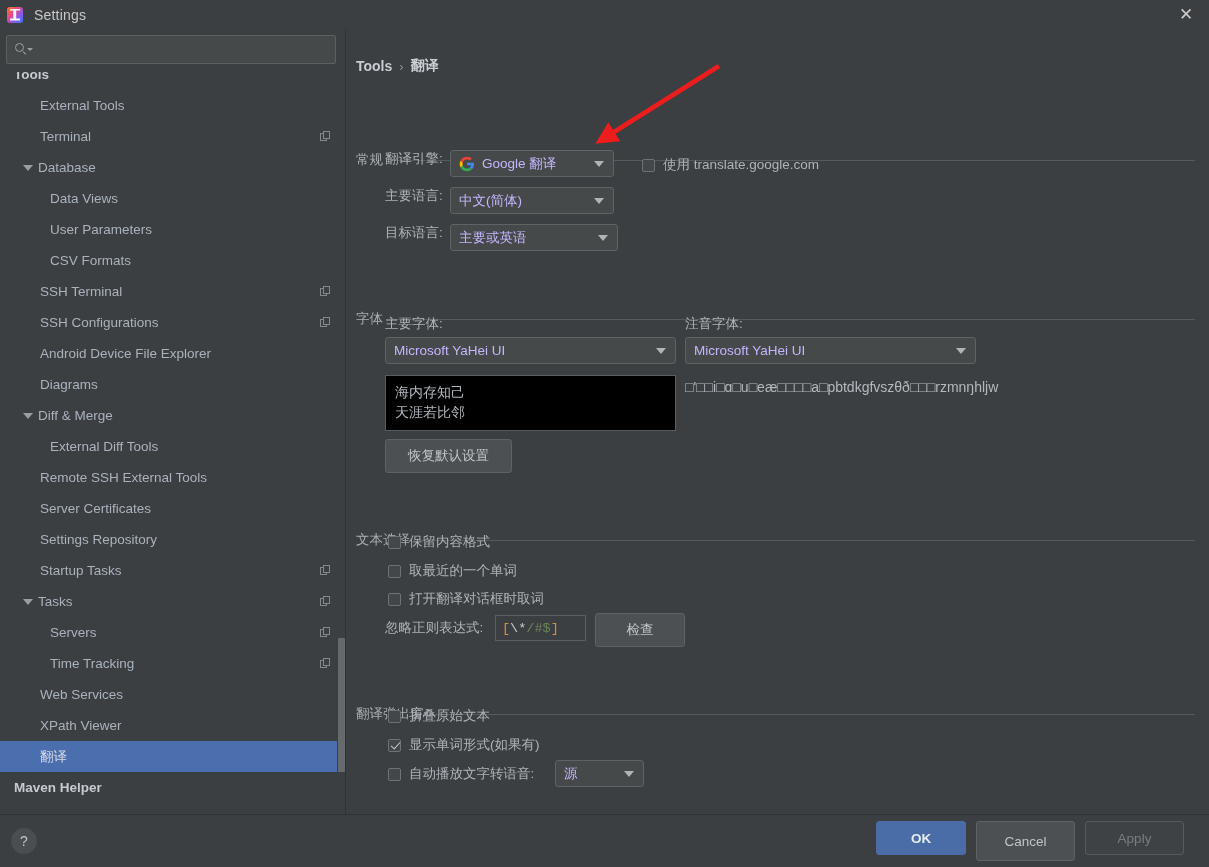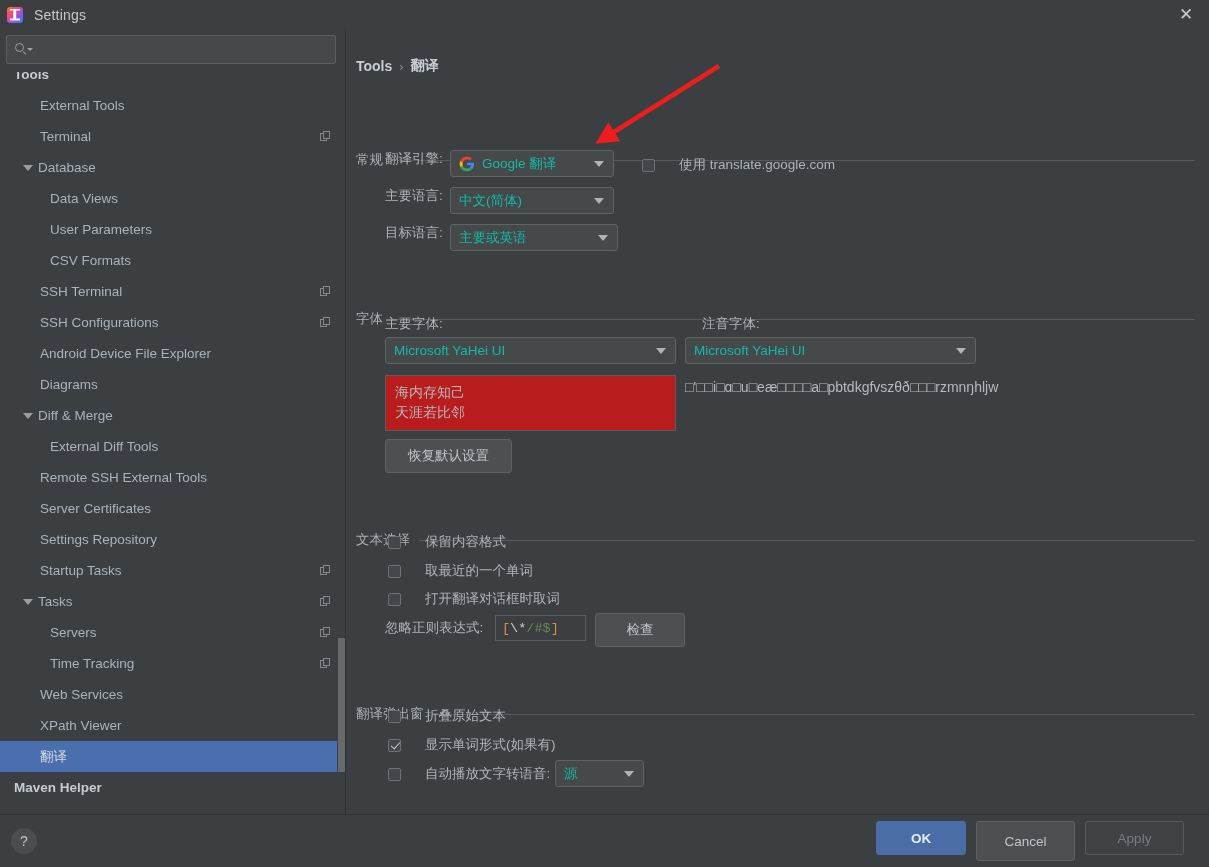--- a/index.html
+++ b/index.html
@@ -296,21 +296,21 @@
     background: #45494a;
     border: 1px solid #606365;
     border-radius: 3px;
     display: flex;
     align-items: center;
     box-sizing: border-box;
     padding: 0 4px 0 8px;
     cursor: default;
   }
   .combo .combo-text {
-    color: #14b8a6;
+    color: #c4b5fd;
     font-size: 13.5px;
     white-space: nowrap;
     overflow: hidden;
     flex: 1 1 auto;
   }
   .combo .arrow {
     width: 0; height: 0;
     border-left: 5px solid transparent;
     border-right: 5px solid transparent;
     border-top: 6px solid #b0b4b8;
@@ -318,21 +318,21 @@
     margin-right: 5px;
     flex: 0 0 auto;
   }
   .g-logo {
     width: 16px; height: 16px;
     flex: 0 0 auto;
     margin-right: 7px;
   }
 
   
-  .cbx-row { display: flex; align-items: center; gap: 24px; }
+  .cbx-row { display: flex; align-items: center; gap: 8px; }
   .cbx {
     width: 13px; height: 13px;
     border: 1px solid #6e7275;
     background: #43464a;
     border-radius: 2px;
     box-sizing: border-box;
     position: relative;
     flex: 0 0 auto;
   }
   .cbx.checked::after {
@@ -341,21 +341,21 @@
     left: 3.5px; top: 0.5px;
     width: 4px; height: 8px;
     border: solid #c4c9cd;
     border-width: 0 1.8px 1.8px 0;
     transform: rotate(42deg);
   }
   .cbx-label { color: #aeb3b9; font-size: 13.5px; white-space: nowrap; }
 
   
   .preview-box {
-    background: #b91c1c;
+    background: #000000;
     border: 1px solid #5a5d60;
     box-sizing: border-box;
     padding: 6px 9px;
     color: #b4b9bf;
     font-size: 14px;
     line-height: 20px;
   }
   .preview-plain {
     color: #b4b9bf;
     font-size: 14px;
@@ -628,21 +628,21 @@
       <div class="combo" style="position:absolute; left:39px; top:308px; width:291px;">
         <span class="combo-text">Microsoft YaHei UI</span>
         <span class="arrow"></span>
       </div>
       <div class="preview-box" style="position:absolute; left:39px; top:346px; width:291px; height:56px;">
         <div>海内存知己</div>
         <div>天涯若比邻</div>
       </div>
       <button class="btn" style="position:absolute; left:39px; top:410px; width:127px; height:29px;">恢复默认设置</button>
 
-      <div class="row" style="left:356px; top:286px;">
+      <div class="row" style="left:339px; top:286px;">
         <span class="field-label">注音字体:</span>
       </div>
       <div class="combo" style="position:absolute; left:339px; top:308px; width:291px;">
         <span class="combo-text">Microsoft YaHei UI</span>
         <span class="arrow"></span>
       </div>
       <div class="preview-plain" style="position:absolute; left:339px; top:350px;">□'□□i□ɑ□u□eæ□□□□a□pbtdkgfvszθð□□□rzmnŋhljw</div>
 
       <div class="section" style="top:466px;">
         <div class="section-title">

